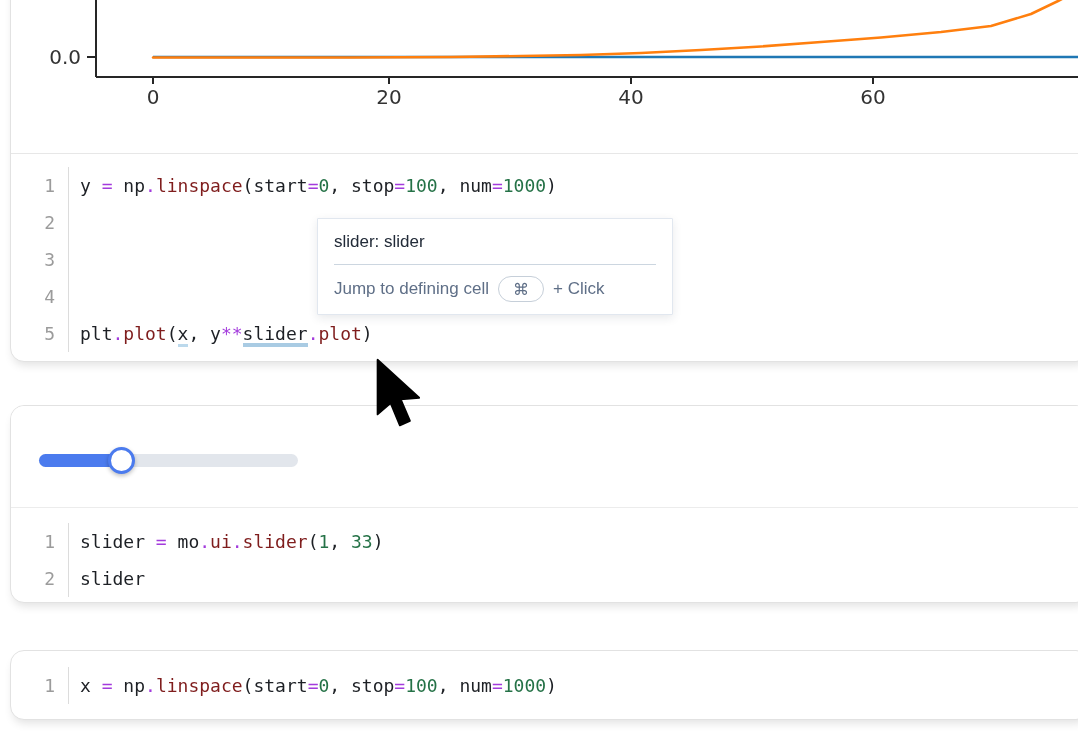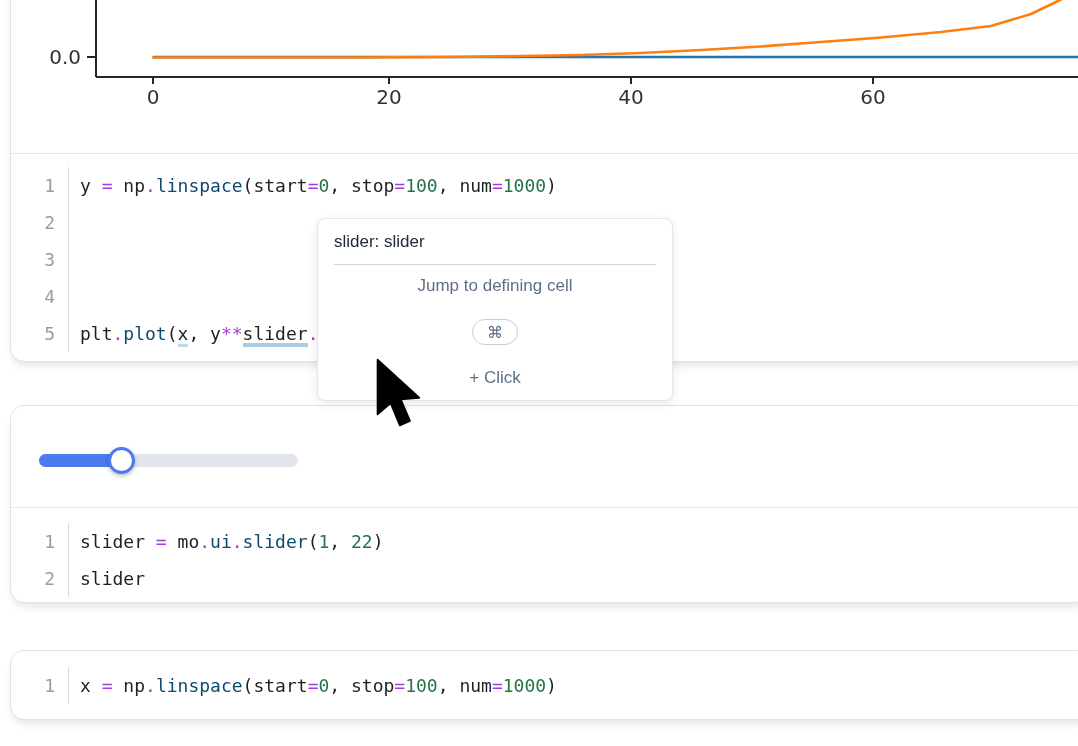--- a/index.html
+++ b/index.html
@@ -26,21 +26,21 @@
   .cell-x      .code-area { padding-top:16px; }
 
   .code-line { display:flex; height:37px; align-items:center;
                font-family:"DejaVu Sans Mono", monospace; font-size:18px; color:#1d2025; }
   .ln   { width:57px; padding-right:13px; text-align:right; color:#9b9b9b;
           flex:none; font-size:18px; }
   .gsep { width:1px; align-self:stretch; background:#dcdcdc; flex:none; }
   .ct   { padding-left:11px; white-space:pre; }
 
   .tok-o  { color:#a33bdc; }            
-  .tok-f  { color:#0c4a6e; }            
+  .tok-f  { color:#7f1d1d; }            
   .tok-n  { color:#257247; }            
   .tok-p  { color:#1d2025; }            
   .tok-r  { color:#1d2025; background:linear-gradient(#bcd9ec,#bcd9ec) left bottom/100% 3px no-repeat;
             padding-bottom:3px; }       
   .tok-rh { color:#1d2025; background:linear-gradient(#a9cbe3,#a9cbe3) left bottom/100% 4px no-repeat;
             padding-bottom:3px; }       
 
   
   .plot-svg { position:absolute; left:0; top:0; }
   .plot-svg text { font-family:"DejaVu Sans", sans-serif; fill:#333; }
@@ -51,27 +51,27 @@
                   border-radius:7px; background:#e2e6ec; }
   .slider-fill  { position:absolute; left:0; top:7px; width:85px; height:13px;
                   border-radius:7px; background:#4b7bee; }
   .slider-handle { position:absolute; left:78px; top:0; width:27px; height:27px;
                    border-radius:50%; background:#fff; border:3px solid #4b7bee;
                    box-shadow:0 2px 4px rgba(0,0,0,0.25); cursor:pointer; }
 
   
   .tooltip {
     position:absolute; left:317px; top:218px; width:356px; z-index:40;
-    background:#fff; border:1px solid #e1e7ef; border-radius:8px;
+    background:#fff; border:1px solid #e1e7ef; border-radius:1px;
     box-shadow:0 3px 10px rgba(30,41,59,0.10); padding:13px 16px 12px 16px;
   }
   .tt-title { font-size:17px; color:#222b38; padding-bottom:12px; }
   .tt-div   { border-top:1px solid #ccd6e0; }
-  .tt-row   { display:flex; align-items:center; gap:23px; padding-top:11px;
-              font-size:17px; color:#5f6f87;flex-direction:column; }
+  .tt-row   { display:flex; align-items:center; gap:9px; padding-top:11px;
+              font-size:17px; color:#5f6f87; }
   .kbd-pill { display:inline-flex; align-items:center; justify-content:center;
               min-width:46px; height:26px; border:1.5px solid #c6cfd9; border-radius:13px;
               font-size:16px; color:#5f6f87; background:#fff; padding:0 10px; }
 
   
   .cursor { position:absolute; left:374px; top:357px; z-index:60; pointer-events:none; }
 </style>
 </head>
 <body>
 
@@ -141,21 +141,21 @@
     <div class="slider-wrap">
       <div class="slider-track"></div>
       <div class="slider-fill" style="width: 83px;"></div>
       <div class="slider-handle" style="left: 69px;"></div>
     </div>
   </div>
   <div class="code-area">
       <div class="code-line">
         <span class="ln">1</span>
         <span class="gsep"></span>
-        <span class="ct"><span class="tok-p">slider </span><span class="tok-o">=</span><span class="tok-p"> mo</span><span class="tok-o">.</span><span class="tok-f">ui</span><span class="tok-o">.</span><span class="tok-f">slider</span><span class="tok-p">(</span><span class="tok-n">1</span><span class="tok-p">, </span><span class="tok-n">22</span><span class="tok-p">)</span></span>
+        <span class="ct"><span class="tok-p">slider </span><span class="tok-o">=</span><span class="tok-p"> mo</span><span class="tok-o">.</span><span class="tok-f">ui</span><span class="tok-o">.</span><span class="tok-f">slider</span><span class="tok-p">(</span><span class="tok-n">1</span><span class="tok-p">, </span><span class="tok-n">33</span><span class="tok-p">)</span></span>
       </div>
       <div class="code-line">
         <span class="ln">2</span>
         <span class="gsep"></span>
         <span class="ct"><span class="tok-p">slider</span></span>
       </div>
     </div>
 </div>
 
 <div class="cell cell-x">

